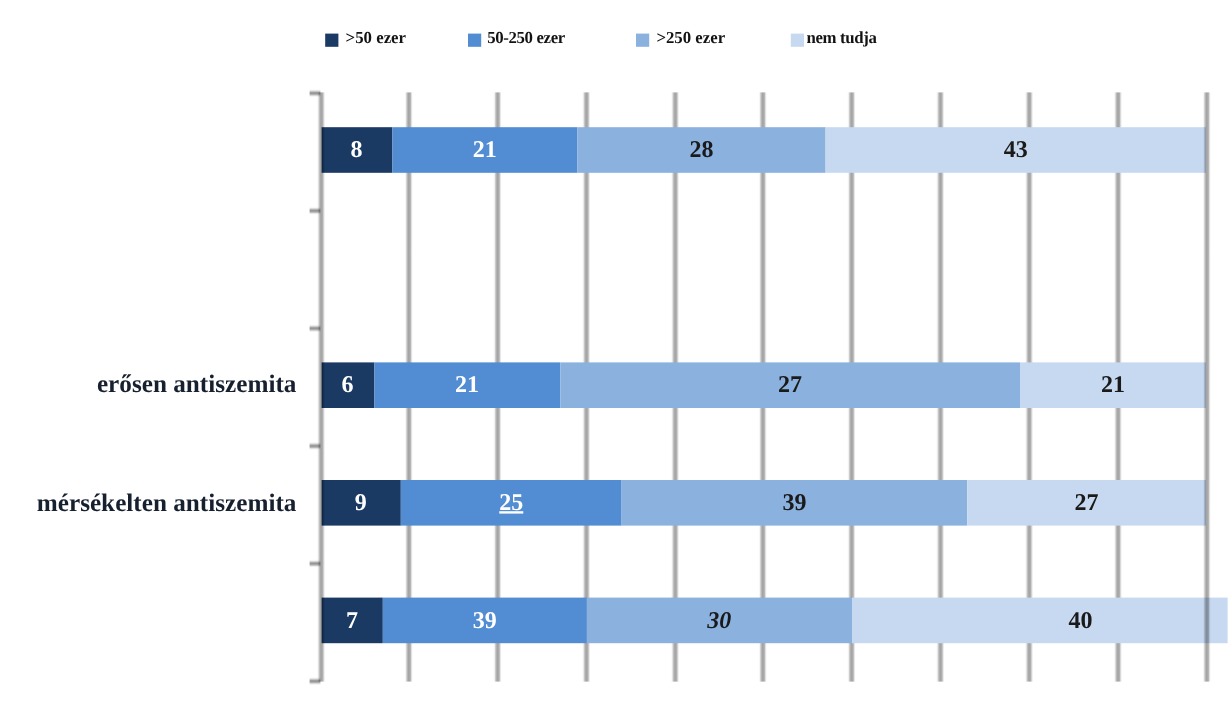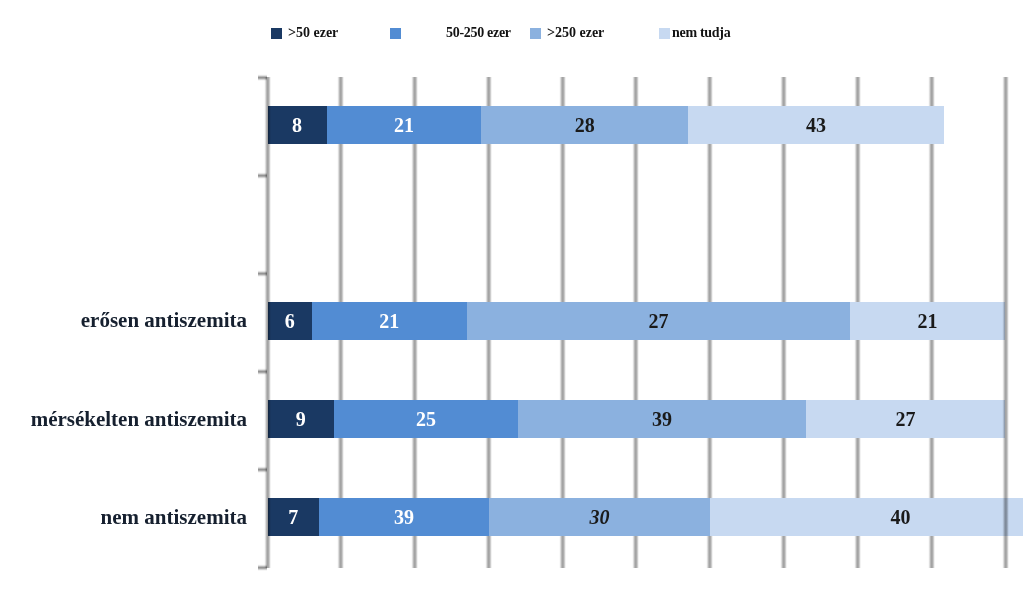--- a/index.html
+++ b/index.html
@@ -8,21 +8,21 @@
        font-family:"Liberation Serif",serif;-webkit-font-smoothing:auto;}
   #chart{position:relative;width:1023px;height:592px;background:#ffffff;}
 
   
   .legend{position:absolute;left:0;top:0;width:1023px;height:60px;}
   .legend-item{position:absolute;top:22px;height:22px;}
   .legend-item.li0{left:271px;}
   .legend-item.li1{left:390px;}
   .legend-item.li2{left:530px;}
   .legend-item.li3{left:659px;}
-  .legend-item.li1 .legend-label{left:16px;letter-spacing:-0.3px;margin-left:40px;}
+  .legend-item.li1 .legend-label{left:16px;letter-spacing:-0.3px;}
   .legend-item.li3 .legend-label{left:13px;letter-spacing:-0.3px;}
   .legend-swatch{position:absolute;left:0;top:6px;width:11px;height:11px;display:block;}
   .legend-label{position:absolute;left:17px;top:0;font-weight:bold;font-size:14px;
                 line-height:21px;color:#131313;white-space:nowrap;}
 
   
   .plot{position:absolute;left:0;top:0;width:1023px;height:592px;}
   .gridline,.axis{position:absolute;top:77px;height:491px;width:7px;margin-left:-3px;
     background:linear-gradient(to right,rgba(0,0,0,0) 0%,rgba(0,0,0,0.04) 14.3%,
       rgba(0,0,0,0.22) 28.6%,rgba(0,0,0,0.33) 42.9%,rgba(0,0,0,0.36) 50%,
@@ -78,33 +78,32 @@
 
     <div class="tick" style="top:77px"></div>
     <div class="tick" style="top:175px"></div>
     <div class="tick" style="top:273px"></div>
     <div class="tick" style="top:371px"></div>
     <div class="tick" style="top:469px"></div>
     <div class="tick" style="top:567px"></div>
 
     <div class="cat-label" style="top:308px">erősen antiszemita</div>
     <div class="cat-label" style="top:407px">mérsékelten antiszemita</div>
-    <div class="cat-label" style="top:505px">nem antiszemita</div>
 
     <div id="bars">
         <div class="seg" style="left: 267.5px; width: 59px; top: 106px; background: rgb(26, 57, 99); color: rgb(255, 255, 255);">8</div>
         <div class="seg" style="left: 326.5px; width: 154.875px; top: 106px; background: rgb(82, 140, 211); color: rgb(255, 255, 255);">21</div>
         <div class="seg" style="left: 481.375px; width: 206.5px; top: 106px; background: rgb(139, 177, 223); color: rgb(26, 26, 26);">28</div>
-        <div class="seg" style="left: 687.875px; width: 256px; top: 106px; background: rgb(199, 217, 241); color: rgb(26, 26, 26);">43</div>
+        <div class="seg" style="left: 687.875px; width: 317px; top: 106px; background: rgb(199, 217, 241); color: rgb(26, 26, 26);">43</div>
         <div class="seg" style="left: 267.5px; width: 44.25px; top: 302px; background: rgb(26, 57, 99); color: rgb(255, 255, 255);">6</div>
         <div class="seg" style="left: 311.75px; width: 154.875px; top: 302px; background: rgb(82, 140, 211); color: rgb(255, 255, 255);">21</div>
         <div class="seg" style="left: 466.625px; width: 383.5px; top: 302px; background: rgb(139, 177, 223); color: rgb(26, 26, 26);">27</div>
         <div class="seg" style="left: 850.125px; width: 154.875px; top: 302px; background: rgb(199, 217, 241); color: rgb(26, 26, 26);">21</div>
         <div class="seg" style="left: 267.5px; width: 66.375px; top: 400px; background: rgb(26, 57, 99); color: rgb(255, 255, 255);">9</div>
-        <div class="seg" style="left: 333.875px; width: 184.375px; top: 400px; background: rgb(82, 140, 211); color: rgb(255, 255, 255);">25</div>
+        <div class="seg" style="left: 333.875px; width: 184.375px; top: 400px; background: rgb(82, 140, 211); color: rgb(255, 255, 255); text-decoration: underline;">25</div>
         <div class="seg" style="left: 518.25px; width: 287.625px; top: 400px; background: rgb(139, 177, 223); color: rgb(26, 26, 26);">39</div>
         <div class="seg" style="left: 805.875px; width: 199.125px; top: 400px; background: rgb(199, 217, 241); color: rgb(26, 26, 26);">27</div>
         <div class="seg" style="left: 267.5px; width: 51.625px; top: 498px; background: rgb(26, 57, 99); color: rgb(255, 255, 255);">7</div>
         <div class="seg" style="left: 319.125px; width: 169.625px; top: 498px; background: rgb(82, 140, 211); color: rgb(255, 255, 255);">39</div>
         <div class="seg" style="left: 488.75px; width: 221.25px; top: 498px; background: rgb(139, 177, 223); color: rgb(26, 26, 26); font-style: italic;">30</div>
         <div class="seg" style="left: 710px; width: 295px; top: 498px; background: rgb(199, 217, 241); color: rgb(26, 26, 26); padding-left: 43px;">40</div>
       </div>
   </div>
 </div>
 

